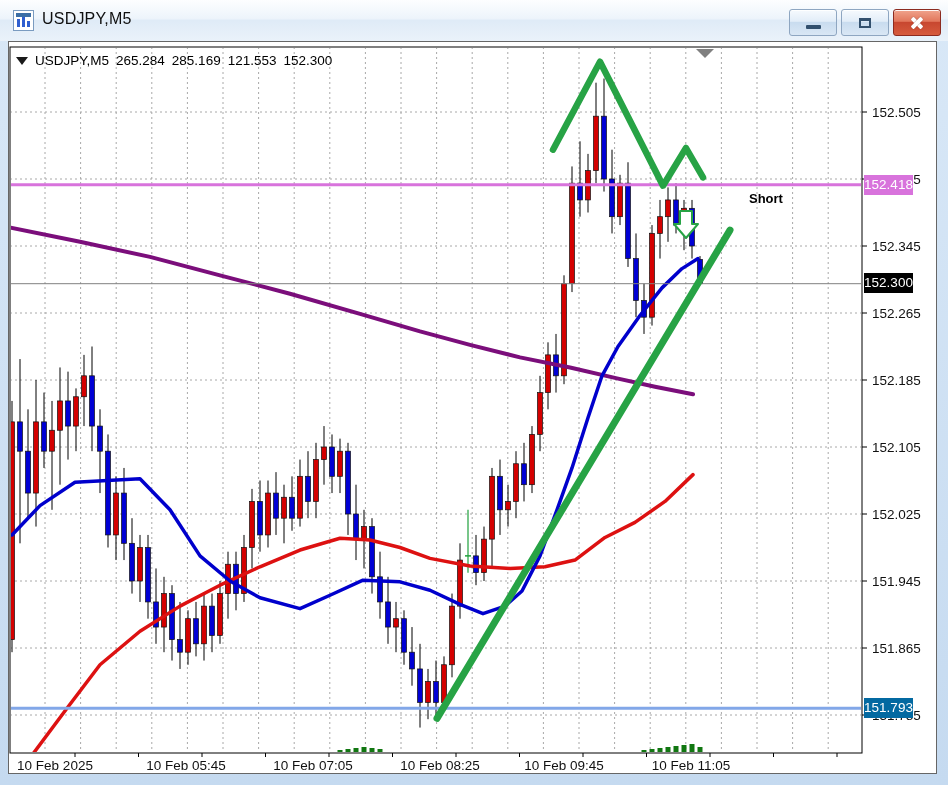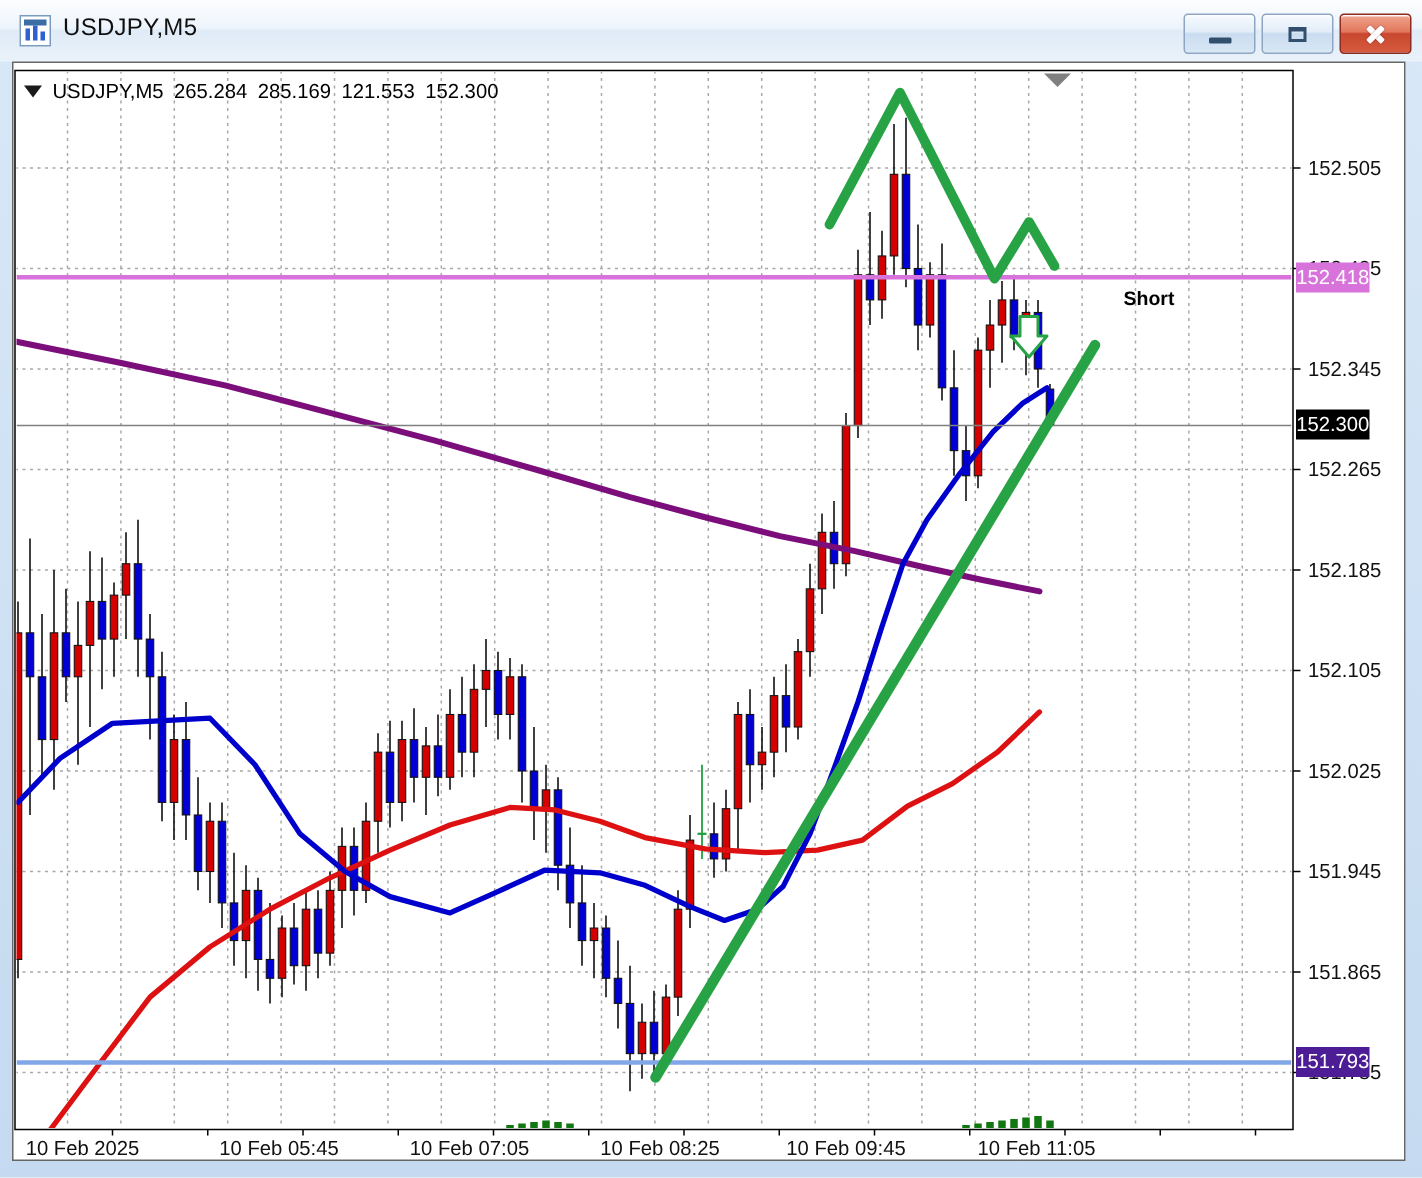--- a/index.html
+++ b/index.html
@@ -62,21 +62,21 @@
     border-top:8px solid #1a1a1a;display:inline-block;
   }
   .ohlc span{display:inline-block;}
   
   .badge{
     position:absolute;left:864px;width:49px;height:20px;line-height:20px;
     color:#fff;font-size:13.5px;text-align:center;
   }
   .badge-resistance{top:175px;background:#D873DC;}
   .badge-bid{top:273px;background:#000;}
-  .badge-support{top:698px;background:#4c1d95;}
+  .badge-support{top:698px;background:#0369a1;}
   
   .short-label{
     position:absolute;left:701px;top:191px;font-size:13px;font-weight:600;color:#000000;margin-left:48px;
   }
 </style>
 </head>
 <body>
 
 <div class="titlebar">
   <div class="title-icon">

